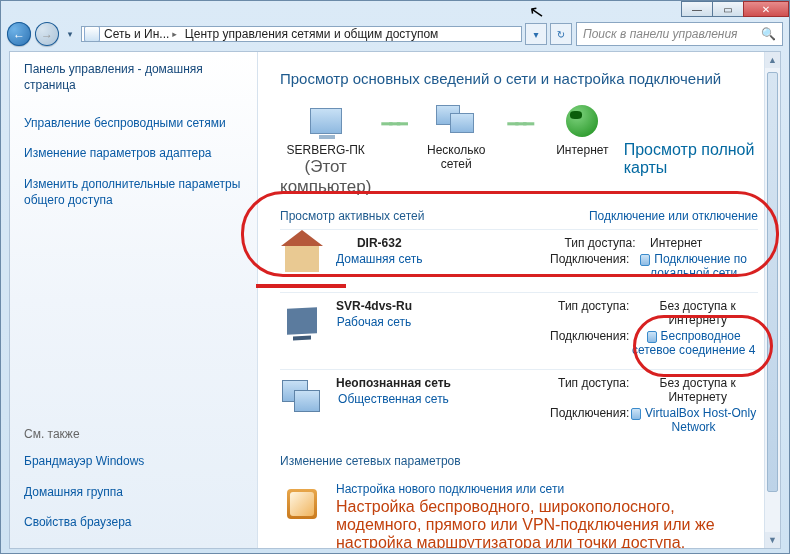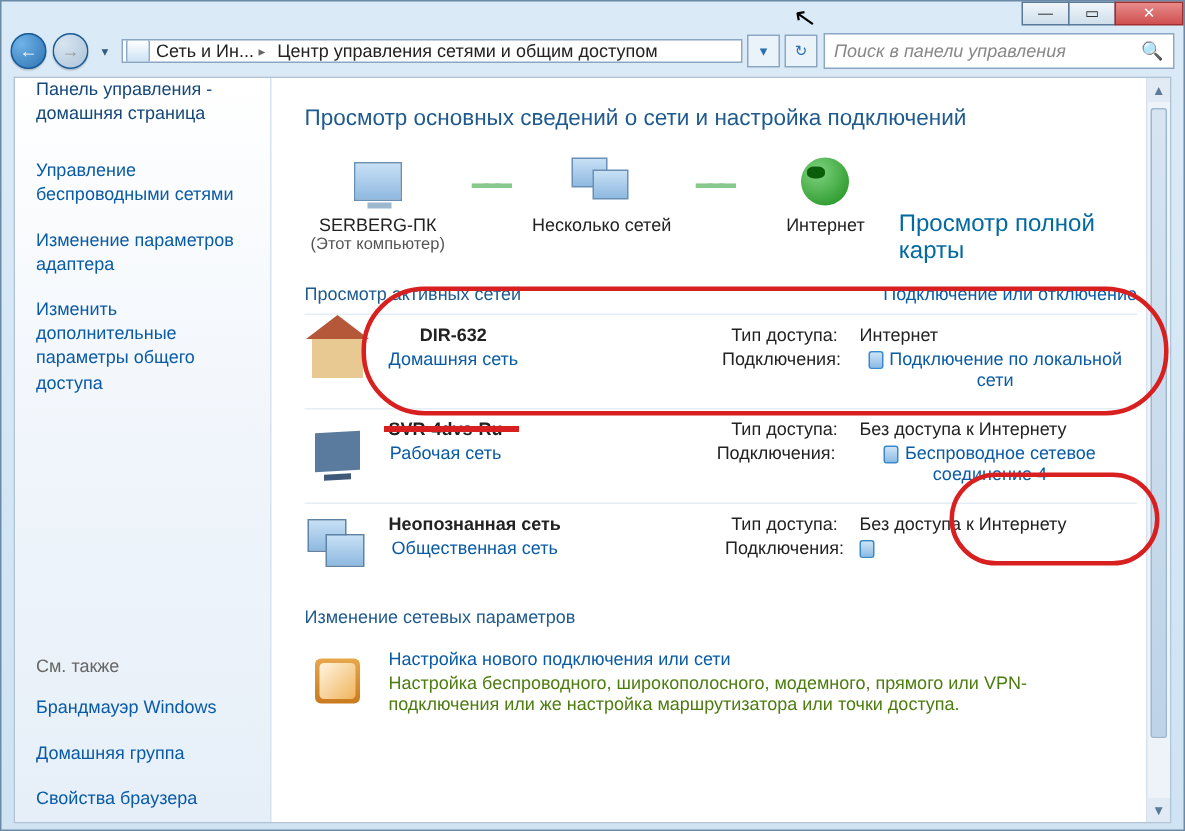--- a/index.html
+++ b/index.html
@@ -60,21 +60,21 @@
     align-items: center;
     padding: 0 2px;
     font-size: 12px;
     color: #222;
     overflow:hidden;
   }
   .addrbar .crumb { padding: 0 4px; display:flex;align-items:center;gap:3px;}
   .addrbar .sep { color:#666; font-size:9px;}
   .addr-icon { width:16px;height:16px;background:linear-gradient(#fff,#cde2f4);border:1px solid #8aaad0;border-radius:2px;display:inline-block;}
   .searchbar {
-    width: 234px;
+    width: 207px;
     height: 24px;
     background: #fff;
     border: 1px solid #8aa6c2;
     display: flex;
     align-items: center;
     padding: 0 6px;
     color: #888;
     font-style: italic;
   }
   .searchbar .mag { margin-left:auto; font-style:normal; color:#2a6fb0;}
@@ -82,23 +82,23 @@
     width:22px;height:22px;border:1px solid #8aa6c2;background:#eaf2fa;display:flex;align-items:center;justify-content:center;color:#2a6fb0;font-size:10px;margin-left:-1px;
   }
   .content {
     display:flex;
     position:absolute;
     top:50px; bottom:4px; left:8px; right:8px;
     background: #fff;
     border:1px solid #b0c4d8;
   }
   .sidebar {
-    width: 171px;
+    width: 248px;
     background: linear-gradient(#ffffff,#f0f5fb 50%, #e6eff8);
-    padding: 0 14px;
+    padding: 10px 14px;
     color: #1a5c98;
     font-size: 12px;
     border-right:1px solid #d6e2ee;
     display:flex;flex-direction:column;
   }
   .sidebar-title { color:#15487a;font-size:12px;line-height:1.3;margin-bottom:16px;}
   .sidebar-link { color:#0a5ba5; margin: 6px 0 8px; line-height:1.35; cursor:pointer;}
   .sidebar-spacer { flex:1;}
   .seealso-lbl { color:#666;margin-bottom:6px;}
   .main {
@@ -106,21 +106,21 @@
     padding: 18px 22px 0 22px;
     color:#333;
     overflow:auto;
     position:relative;
   }
   .main h2 { color:#1e5a8e; font-weight:normal; font-size:15px; margin-bottom:14px;}
   .overview { display:flex; align-items:flex-start; gap: 0; margin-bottom:12px;}
   .ov-node { text-align:center; width:110px;}
   .ov-arrow { width:58px;height:46px;display:flex;align-items:center;justify-content:center;color:#89c98e;font-size:18px;letter-spacing:-3px;}
   .ov-node .lbl { font-size:12px;color:#222;}
-  .ov-node .sub { font-size:11px;color:#555;}
+  .ov-node .sub { font-size:17px;color:#555;}
   .ov-icon { width:40px;height:40px;margin:0 auto 2px;display:flex;align-items:center;justify-content:center;}
   .pc-icon { width:32px;height:26px;border:1px solid #6b90b5;background:linear-gradient(#c7e0f5,#8fb9e0);position:relative;}
   .pc-icon::after{content:"";position:absolute;bottom:-6px;left:8px;width:16px;height:4px;background:#9cb7d0;}
   .multi-icon { position:relative;width:40px;height:32px;}
   .multi-icon .m1,.multi-icon .m2{position:absolute;width:24px;height:20px;border:1px solid #6b90b5;background:linear-gradient(#c7e0f5,#8fb9e0);}
   .multi-icon .m1{top:0;left:0;} .multi-icon .m2{top:8px;left:14px;}
   .globe { width:32px;height:32px;border-radius:50%;background:radial-gradient(circle at 35% 30%,#7fd37f,#1a8d1a);position:relative;overflow:hidden;}
   .globe::before{content:"";position:absolute;top:6px;left:4px;width:12px;height:8px;background:#0a5e0a;border-radius:40%;}
   .mapmap { margin-left:auto;color:#0369a1;cursor:pointer;font-size:16px;margin-top:40px;}
   .section-title { color:#1e5a8e; font-size:12px; margin:8px 0 6px;}
@@ -146,21 +146,21 @@
   .net-right { flex:1; font-size:12px;}
   .kv { display:flex; margin-bottom:2px;}
   .kv .k{ width:100px;color:#222;}
   .kv .v{ color:#222;}
   .kv .v.link{ color:#0a5ba5;cursor:pointer;}
   .usb-ic{display:inline-block;width:10px;height:12px;border:1px solid #3a8acb;border-radius:2px;margin-right:4px;vertical-align:middle;background:linear-gradient(#cde4f7,#8dbbe4);}
   .settings-row { display:flex;gap:12px;padding:8px 0;}
   .shield { width:30px;height:30px;background:linear-gradient(#e8a74b,#c97a1e);border-radius:4px;position:relative;}
   .shield::after{content:"";position:absolute;top:3px;left:3px;width:24px;height:24px;background:linear-gradient(135deg,#fff5e0,#f0b45d);border-radius:3px;}
   .settings-link{color:#0a5ba5;cursor:pointer;}
-  .settings-desc{color:#4d7c0f;margin-top:2px;font-size:12px;}
+  .settings-desc{color:#c2410c;margin-top:2px;font-size:16px;}
   .helpbtn{position:absolute;top:56px;right:14px;width:18px;height:18px;border-radius:50%;background:radial-gradient(circle at 35% 30%,#a8d4f5,#3a8acb);color:#fff;display:flex;align-items:center;justify-content:center;font-size:11px;font-weight:bold;cursor:pointer;}
   .scrollbar { position:absolute;right:0;top:0;bottom:0;width:16px;background:#eef3f9;border-left:1px solid #d6e2ee;}
   .sb-arrow{height:16px;display:flex;align-items:center;justify-content:center;color:#5a7a99;font-size:9px;background:#e2eaf3;}
   .sb-thumb{position:absolute;top:20px;left:2px;right:2px;height:420px;background:linear-gradient(#d7e5f2,#bdd3e8);border:1px solid #9cb7d0;border-radius:2px;}
   
   .hl { position:absolute; border:3px solid #d82020; border-radius:50%/50%; pointer-events:none;}
   .hl1 { top:190px; left:240px; width:538px; height:86px; border-radius:42px;}
   .hl2 { top:277px; left:255px; width:90px; height:10px; border:none; border-bottom:4px solid #d82020; border-radius:0;}
   .hl3 { top:314px; left:632px; width:140px; height:62px; border-radius:36px;}
   .cursor-arrow { position:absolute; top:0px; left:528px; font-size:18px; color:#000; transform:rotate(-10deg); pointer-events:none;}
@@ -309,21 +309,21 @@
             <span class="net-type">Общественная сеть</span>
           </div>
         </div>
         <div class="net-right">
           <div class="kv">
               <div class="k">Тип доступа:</div>
               <div class="v">Без доступа к Интернету</div>
             </div>
           <div class="kv">
               <div class="k">Подключения:</div>
-              <div class="v link"><span class="usb-ic"></span></div>
+              <div class="v link"><span class="usb-ic"></span><span>VirtualBox Host-Only Network</span></div>
             </div>
         </div>
       </div>
 
       <div class="section-title">Изменение сетевых параметров</div>
 
       <div class="settings-row">
         <div class="net-icon">
             <div class="shield"></div>
           </div>

